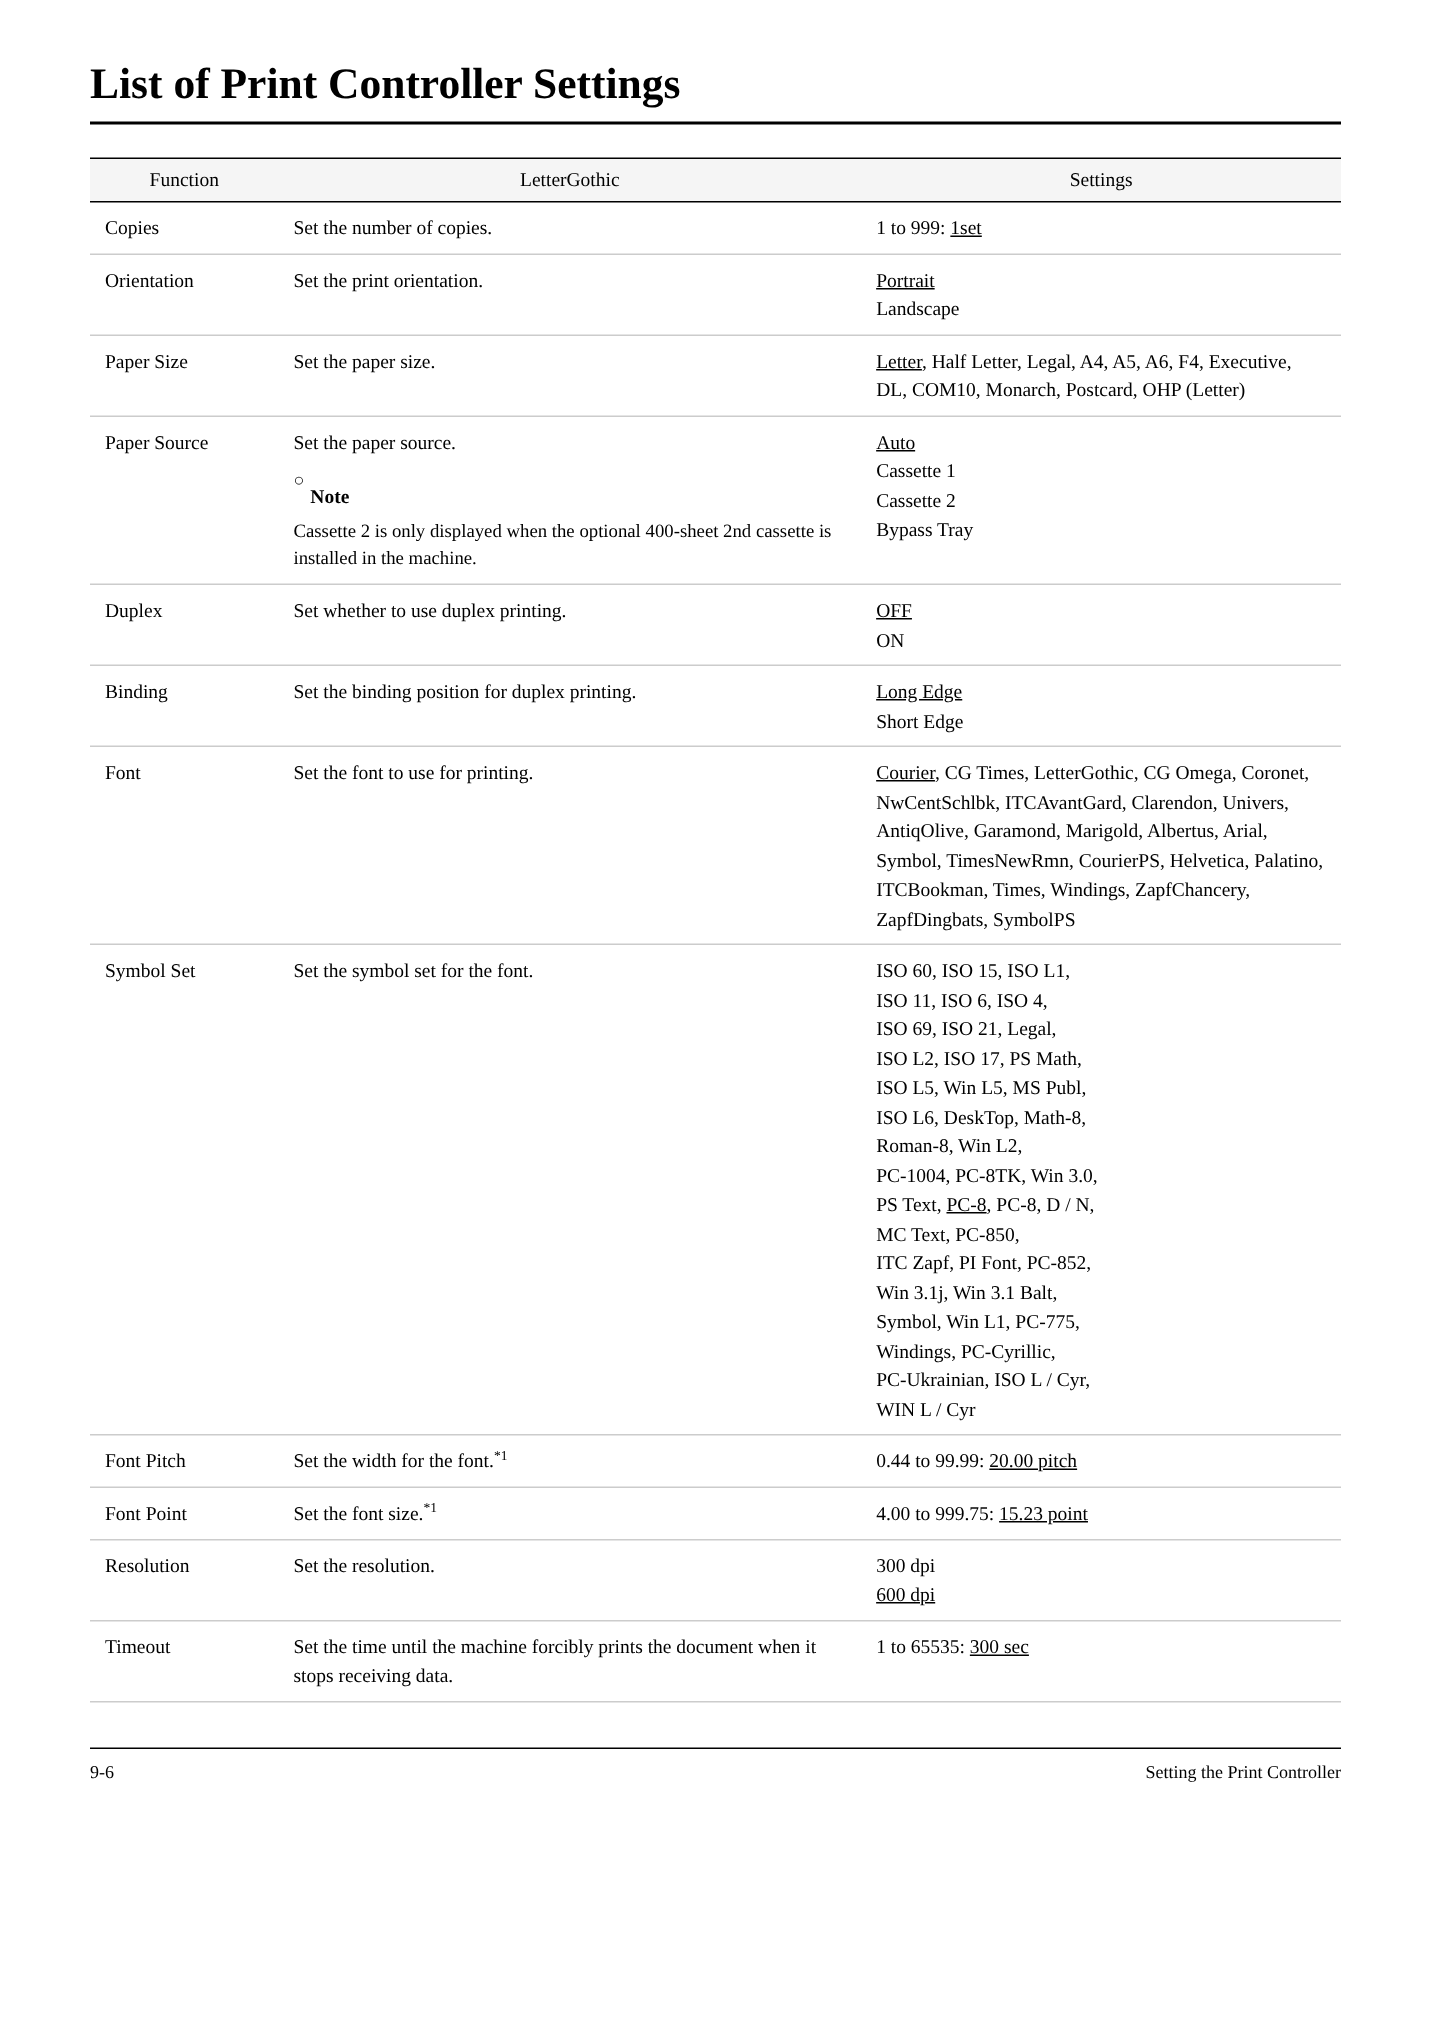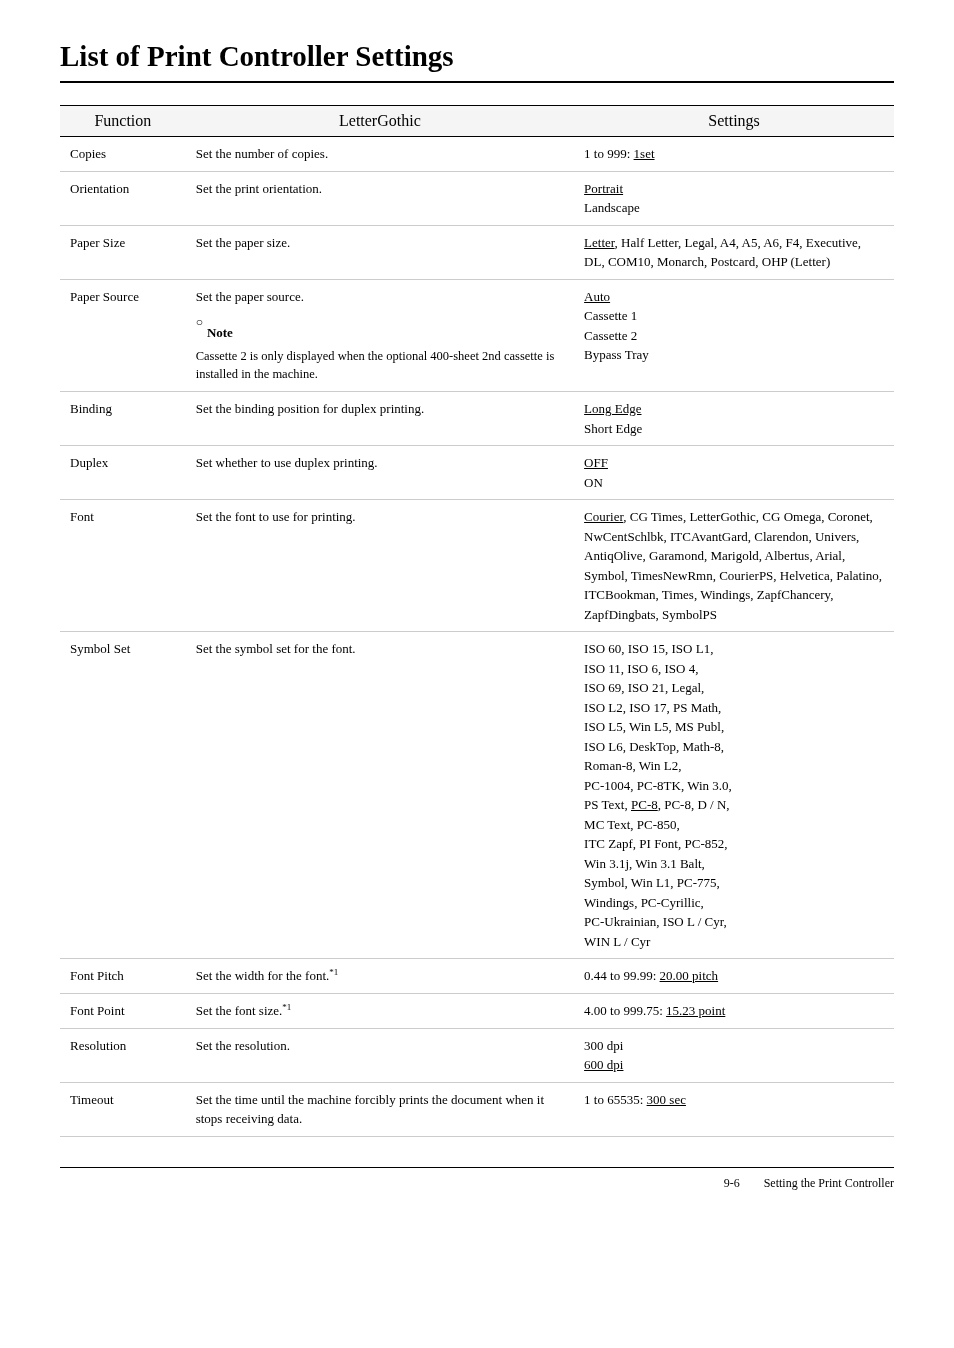--- a/index.html
+++ b/index.html
@@ -22,21 +22,21 @@
     table {
       width: 100%;
       border-collapse: collapse;
       margin-bottom: 30px;
     }
     thead tr {
       border-top: 1.5px solid #000;
       border-bottom: 1px solid #000;
     }
     thead td {
-      font-size: 16px;
+      font-size: 13px;
       text-align: center;
       padding: 6px 8px;
       font-weight: normal;
       background: #f5f5f5;
     }
     tbody tr {
       border-bottom: 1px solid #ccc;
       vertical-align: top;
     }
     tbody td {
@@ -63,21 +63,21 @@
       font-weight: bold;
       font-size: 13px;
       margin-top: 11px;
     }
     .note-text {
       font-size: 12.5px;
       margin-top: 2px;
     }
     .footer-row {
       display: flex;
-      justify-content: flex-end;
+      justify-content: space-between;
       align-items: center;
       border-top: 1.5px solid #000;
       padding-top: 8px;
       margin-top: 10px;
       font-size: 12px;
       gap: 24px;
     }
     .footer-page { font-weight: normal; }
     .footer-section { font-weight: normal; }
     sup {
@@ -125,29 +125,29 @@
         <div class="note-box">
           <span class="note-icon">○</span>
           <span class="note-label">Note</span>
         </div>
         <div class="note-text">Cassette 2 is only displayed when the optional 400-sheet 2nd cassette is installed in the machine.</div>
       </td>
       <td><span class="underline">Auto</span><br>Cassette 1<br>Cassette 2<br>Bypass Tray</td>
     </tr>
 
     <tr>
+      <td>Duplex</td>
+      <td>Set whether to use duplex printing.</td>
+      <td><span class="underline">OFF</span><br>ON</td>
+    </tr>
+
+    <tr>
       <td>Binding</td>
       <td>Set the binding position for duplex printing.</td>
       <td><span class="underline">Long Edge</span><br>Short Edge</td>
-    </tr>
-
-    <tr>
-      <td>Duplex</td>
-      <td>Set whether to use duplex printing.</td>
-      <td><span class="underline">OFF</span><br>ON</td>
     </tr>
 
     <tr>
       <td>Font</td>
       <td>Set the font to use for printing.</td>
       <td><span class="underline">Courier</span>, CG Times, LetterGothic, CG Omega, Coronet, NwCentSchlbk, ITCAvantGard, Clarendon, Univers, AntiqOlive, Garamond, Marigold, Albertus, Arial, Symbol, TimesNewRmn, CourierPS, Helvetica, Palatino, ITCBookman, Times, Windings, ZapfChancery, ZapfDingbats, SymbolPS</td>
     </tr>
 
     <tr>
       <td>Symbol Set</td>

